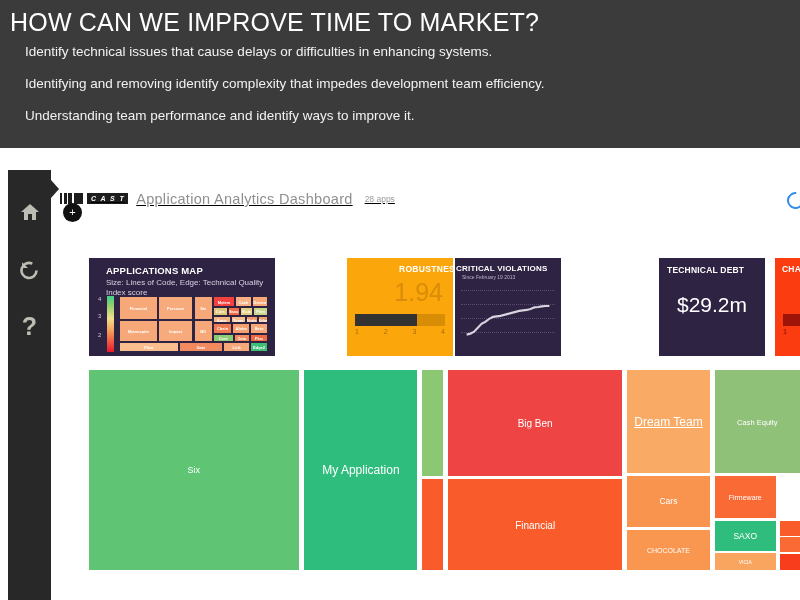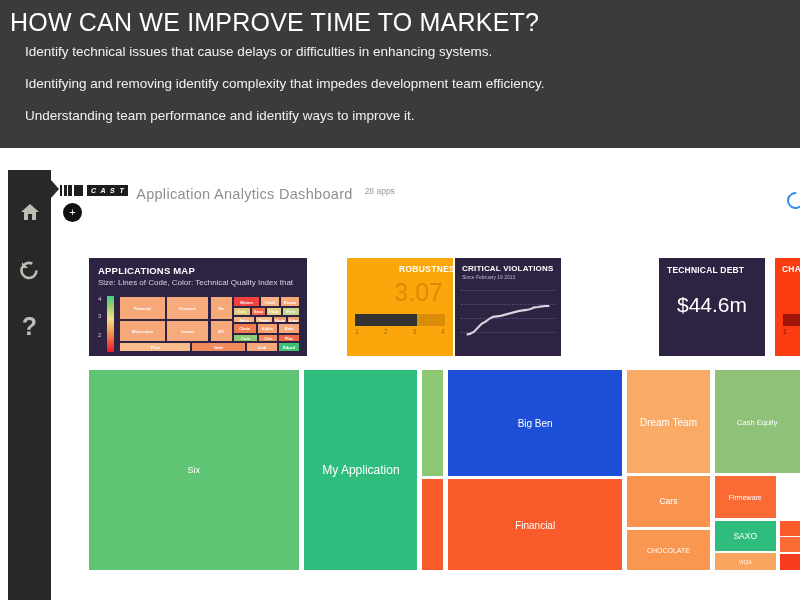--- a/index.html
+++ b/index.html
@@ -46,21 +46,21 @@
     position: absolute; left: 0; width: 43px; height: 32px;
     display: flex; align-items: center; justify-content: center;
     color: #bdbdb4;
   }
   .rail-icon svg { display: block; }
   .rail-home { top: 26px; }
   .rail-back { top: 84px; }
   .rail-help { top: 140px; font-size: 25px; font-weight: bold; line-height: 1; color: #bdbdb4; }
 
   
-  .dash-head { position: absolute; left: 60px; top: 34px; height: 26px; display: flex; align-items: flex-start; }
+  .dash-head { position: absolute; left: 60px; top: 34px; height: 26px; display: flex; align-items: center; text-decoration: underline; }
   .cast-logo { display: flex; align-items: center; gap: 1.5px; margin-right: 8px; position: relative; top: -1px; }
   .cl-bar { display: inline-block; background: #1d1d1d; }
   .cl-b1 { width: 2px; height: 11px; }
   .cl-b2 { width: 3px; height: 11px; }
   .cl-b3 { width: 4px; height: 11px; }
   .cl-b4 { width: 9px; height: 11px; }
   .cl-word {
     display: inline-block; background: #1d1d1d; color: #ffffff;
     font-size: 7px; font-weight: bold; letter-spacing: 1.4px;
     padding: 2px 3px 2px 4px; height: 11px; line-height: 7px;
@@ -81,21 +81,21 @@
     border: 2.5px solid #2e8ded;
     border-right-color: transparent;
     transform: rotate(-40deg);
   }
 
   
   .kpi-row { position: absolute; left: 89px; top: 106px; height: 98px; }
   .card { position: absolute; top: 0; height: 98px; overflow: hidden; }
 
   
-  .c-appmap { left: 0; width: 218px; background: #2e2342; }
+  .c-appmap { left: 0; width: 186px; background: #2e2342; padding-left: 8px; }
   .c-appmap .c-title {
     color: #ffffff; font-size: 9.5px; font-weight: 600;
     padding: 7px 0 0 9px; letter-spacing: .2px;
   }
   .c-appmap .c-sub {
     color: #d8d3e4; font-size: 8px; line-height: 10px;
     padding: 2px 6px 0 9px;
   }
   .appmap-plot { position: absolute; left: 9px; top: 38px; right: 7px; bottom: 4px; display: flex; }
   .appmap-scale { width: 19px; height: 100%; position: relative; }
@@ -127,21 +127,21 @@
   }
   .gauge-fill { position: absolute; left: 0; top: 0; bottom: 0; background: #333333; }
   .gauge-ticks {
     position: absolute; left: 8px; right: 8px; top: 70px;
     display: flex; justify-content: space-between;
   }
   .gauge-ticks span { font-size: 7px; color: #a86d05; }
 
   
   .c-crit { left: 366px; width: 106px; background: #2e2342; }
-  .c-crit .c-title { color: #ffffff; font-size: 8px; font-weight: 600; padding: 6px 0 0 7px; letter-spacing:.2px;}
+  .c-crit .c-title { color: #ffffff; font-size: 8px; font-weight: 600; padding: 6px 0 0 1px; letter-spacing:.2px;}
   .c-crit .c-sub { color: #bdb5cd; font-size: 5px; padding: 1px 0 0 7px; }
   .spark { position: absolute; left: 6px; right: 6px; top: 26px; bottom: 6px; }
   .spark .gl {
     position: absolute; left: 0; right: 0; height: 0;
     border-top: 1px dotted #5a4d73;
   }
 
   
   .c-debt { left: 570px; width: 106px; background: #2e2342; }
   .c-debt .c-title { color: #ffffff; font-size: 8.5px; font-weight: 600; padding: 7px 0 0 8px; letter-spacing:.2px;}
@@ -208,21 +208,21 @@
       <span class="dash-title">Application Analytics Dashboard</span>
       <span class="dash-apps">28 apps</span>
     </div>
     <div class="plus-btn">+</div>
     <div class="top-right-icon"></div>
 
     <div class="kpi-row">
 
       <div class="card c-appmap">
         <div class="c-title">APPLICATIONS MAP</div>
-        <div class="c-sub">Size: Lines of Code, Color: Technical Quality Index that</div>
+        <div class="c-sub">Size: Lines of Code, Edge: Technical Quality Index score</div>
         <div class="appmap-plot">
           <div class="appmap-scale">
             <div class="sbar"></div>
             <span class="slab" style="top:0px">4</span>
             <span class="slab" style="top:17px">3</span>
             <span class="slab" style="top:36px">2</span>
           </div>
           <div class="appmap-tiles" id="appmap-tiles">
               <div class="am-t" style="left: 0%; top: 0%; width: 26%; height: 42%; background: rgb(246, 168, 120); border: 0.5px solid rgb(46, 35, 66);">
                 <span>Financial</span>
@@ -304,21 +304,21 @@
               </div>
               <div class="am-t" style="left: 88%; top: 82%; width: 12%; height: 18%; background: rgb(63, 191, 117); border: 0.5px solid rgb(46, 35, 66);">
                 <span>Edge2</span>
               </div>
             </div>
         </div>
       </div>
 
       <div class="card c-robust">
         <div class="c-title">ROBUSTNESS</div>
-        <div class="big-val">3.07</div>
+        <div class="big-val">1.94</div>
         <div class="gauge">
           <div class="gauge-fill" id="rob-fill" style="width: 69%;"></div>
         </div>
         <div class="gauge-ticks">
           <span>1</span>
           <span>2</span>
           <span>3</span>
           <span>4</span>
         </div>
       </div>
@@ -332,21 +332,21 @@
           <div class="gl" style="top:34px"></div>
           <div class="gl" style="top:48px"></div>
           <svg id="spark-svg" width="94" height="60" viewBox="0 0 100 60" preserveAspectRatio="none" style="position:absolute;left:0;top:0;width:100%;height:100%">
             <polyline id="spark-line" fill="none" stroke="#d8d4e0" stroke-width="2" points="6.0,46.0 10.0,45.1 14.0,43.3 18.0,39.7 22.0,36.1 26.0,34.3 30.0,31.7 34.0,29.9 38.0,29.4 42.0,29.0 46.0,28.1 50.0,27.2 54.0,26.3 58.0,25.4 62.0,24.5 66.0,24.0 70.0,23.6 74.0,22.7 78.0,21.3 82.0,20.9 86.0,20.4 90.0,20.0 94.0,20.0"></polyline>
           </svg>
         </div>
       </div>
 
       <div class="card c-debt">
         <div class="c-title">TECHNICAL DEBT</div>
-        <div class="big-val">$44.6m</div>
+        <div class="big-val">$29.2m</div>
       </div>
 
       <div class="card c-change">
         <div class="c-title">CHANGEABILITY</div>
 
         <div class="gauge">
           <div class="gauge-fill" id="chg-fill" style="width: 62%;"></div>
         </div>
         <div class="gauge-ticks">
           <span>1</span>
@@ -357,28 +357,28 @@
 
     <div class="treemap" id="treemap">
         <div class="tm" style="left: 0%; top: 0%; width: 29.5%; height: 57.5%; background: rgb(95, 197, 117);">
           <div class="tm-label" style="font-size: 9px;">Six</div>
         </div>
         <div class="tm" style="left: 30.3%; top: 0%; width: 15.9%; height: 57.5%; background: rgb(47, 189, 126);">
           <div class="tm-label" style="font-size: 12px;">My Application</div>
         </div>
         <div class="tm" style="left: 46.8%; top: 0%; width: 3%; height: 30.5%; background: rgb(140, 200, 115);"></div>
         <div class="tm" style="left: 46.8%; top: 31.3%; width: 3%; height: 26.2%; background: rgb(249, 91, 43);"></div>
-        <div class="tm" style="left: 50.5%; top: 0%; width: 24.5%; height: 30.5%; background: #1d4ed8;">
+        <div class="tm" style="left: 50.5%; top: 0%; width: 24.5%; height: 30.5%; background: #ef4444;">
           <div class="tm-label" style="font-size: 10px;">Big Ben</div>
         </div>
         <div class="tm" style="left: 50.5%; top: 31.3%; width: 24.5%; height: 26.2%; background: rgb(250, 91, 43);">
           <div class="tm-label" style="font-size: 10px;">Financial</div>
         </div>
         <div class="tm" style="left: 75.7%; top: 0%; width: 11.6%; height: 29.6%; background: rgb(249, 171, 102);">
-          <div class="tm-label" style="font-size: 10px;">Dream Team</div>
+          <div class="tm-label" style="font-size: 12px; text-decoration: underline;">Dream Team</div>
         </div>
         <div class="tm" style="left: 88%; top: 0%; width: 12%; height: 29.6%; background: rgb(143, 193, 120);">
           <div class="tm-label" style="font-size: 7.5px;">Cash Equity</div>
         </div>
         <div class="tm" style="left: 75.7%; top: 30.4%; width: 11.6%; height: 14.7%; background: rgb(249, 148, 78);">
           <div class="tm-label" style="font-size: 8.5px;">Cars</div>
         </div>
         <div class="tm" style="left: 75.7%; top: 45.9%; width: 11.6%; height: 11.6%; background: rgb(249, 150, 79);">
           <div class="tm-label" style="font-size: 7px;">CHOCOLATE</div>
         </div>

